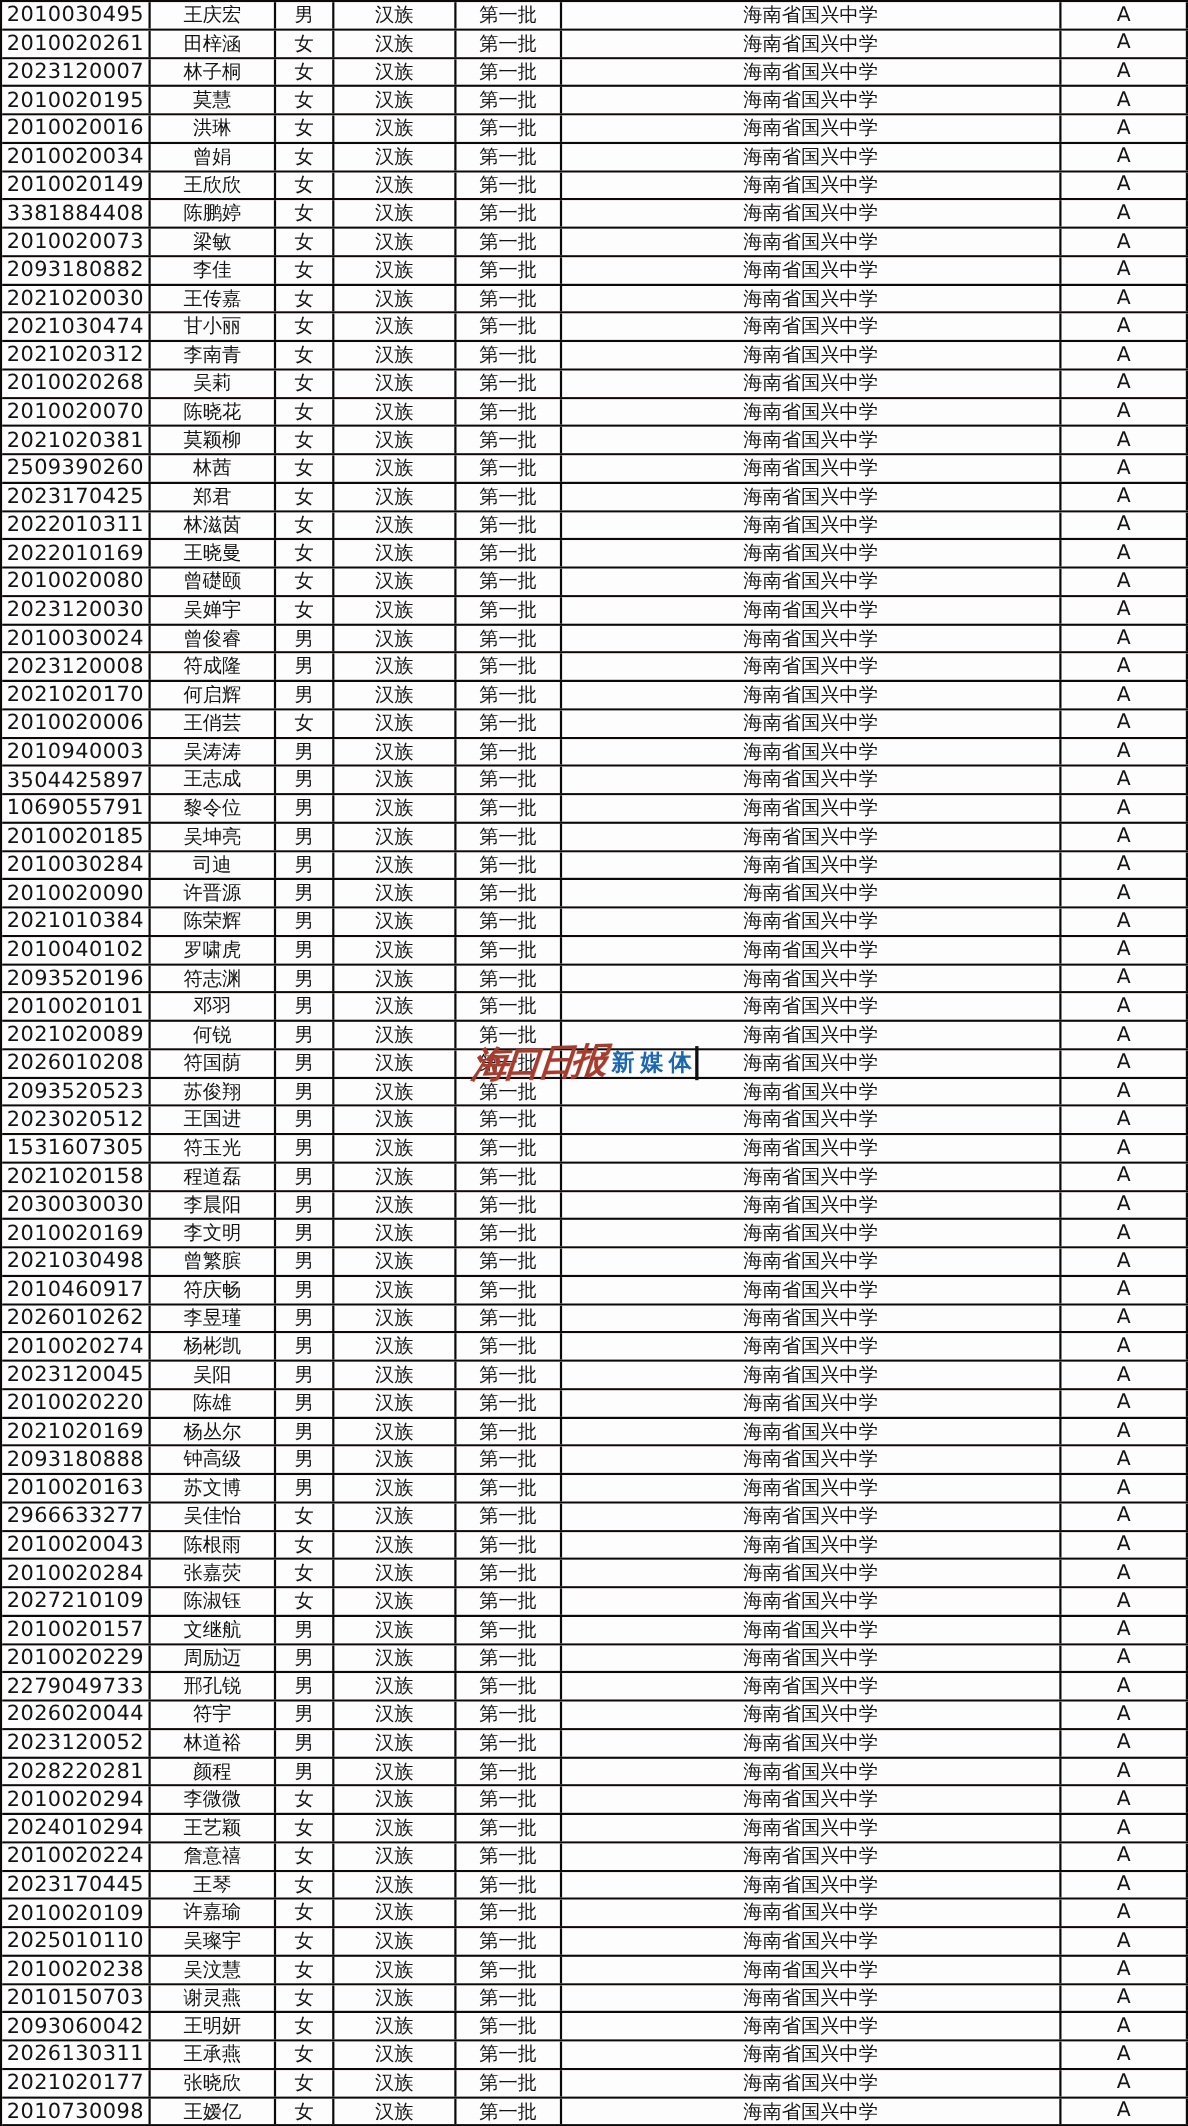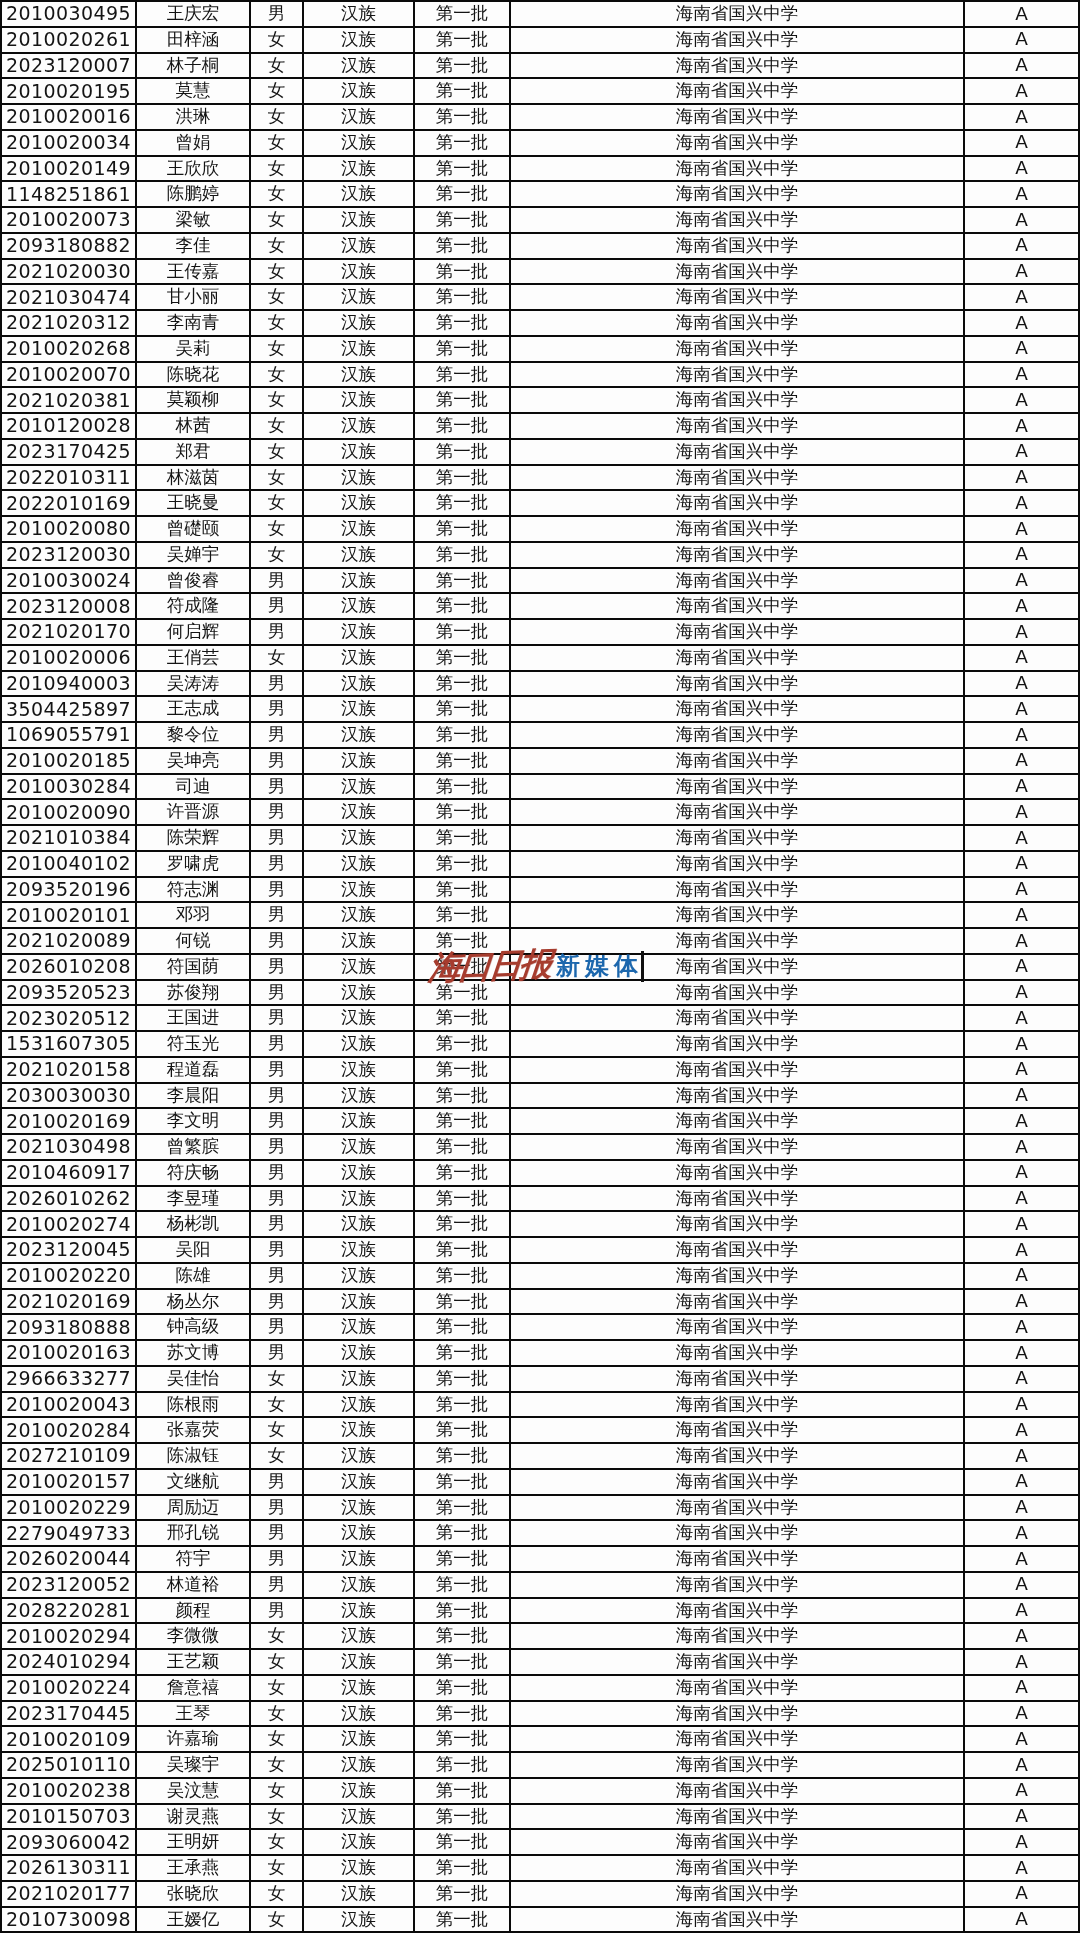--- a/index.html
+++ b/index.html
@@ -52,21 +52,21 @@
     font-family:"DejaVu Serif",serif;
     font-style:italic;font-weight:bold;
     font-size:33px;
     letter-spacing:-3px;
     transform:skewX(-7deg) rotate(-2deg);
     text-shadow:0.5px 0.5px 0 rgba(140,30,20,0.35);
   }
   .wm-suffix{
     font-family:Liberation Serif, serif;
     font-weight:bold;
-    font-size:24px;
+    font-size:21px;
     letter-spacing:5px;
     margin-left:7px;
   }
   .wm-caret{
     width:3px;height:31px;
     background:#101010;
     margin-left:-2px;
   }
 </style>
 </head>
@@ -131,21 +131,21 @@
       <div class="row">
         <div class="cell c-id">2010020149</div>
         <div class="cell c-name">王欣欣</div>
         <div class="cell c-gender">女</div>
         <div class="cell c-ethnicity">汉族</div>
         <div class="cell c-batch">第一批</div>
         <div class="cell c-school">海南省国兴中学</div>
         <div class="cell c-grade">A</div>
       </div>
       <div class="row">
-        <div class="cell c-id">1148251861</div>
+        <div class="cell c-id">3381884408</div>
         <div class="cell c-name">陈鹏婷</div>
         <div class="cell c-gender">女</div>
         <div class="cell c-ethnicity">汉族</div>
         <div class="cell c-batch">第一批</div>
         <div class="cell c-school">海南省国兴中学</div>
         <div class="cell c-grade">A</div>
       </div>
       <div class="row">
         <div class="cell c-id">2010020073</div>
         <div class="cell c-name">梁敏</div>
@@ -212,21 +212,21 @@
       <div class="row">
         <div class="cell c-id">2021020381</div>
         <div class="cell c-name">莫颖柳</div>
         <div class="cell c-gender">女</div>
         <div class="cell c-ethnicity">汉族</div>
         <div class="cell c-batch">第一批</div>
         <div class="cell c-school">海南省国兴中学</div>
         <div class="cell c-grade">A</div>
       </div>
       <div class="row">
-        <div class="cell c-id">2010120028</div>
+        <div class="cell c-id">2509390260</div>
         <div class="cell c-name">林茜</div>
         <div class="cell c-gender">女</div>
         <div class="cell c-ethnicity">汉族</div>
         <div class="cell c-batch">第一批</div>
         <div class="cell c-school">海南省国兴中学</div>
         <div class="cell c-grade">A</div>
       </div>
       <div class="row">
         <div class="cell c-id">2023170425</div>
         <div class="cell c-name">郑君</div>

